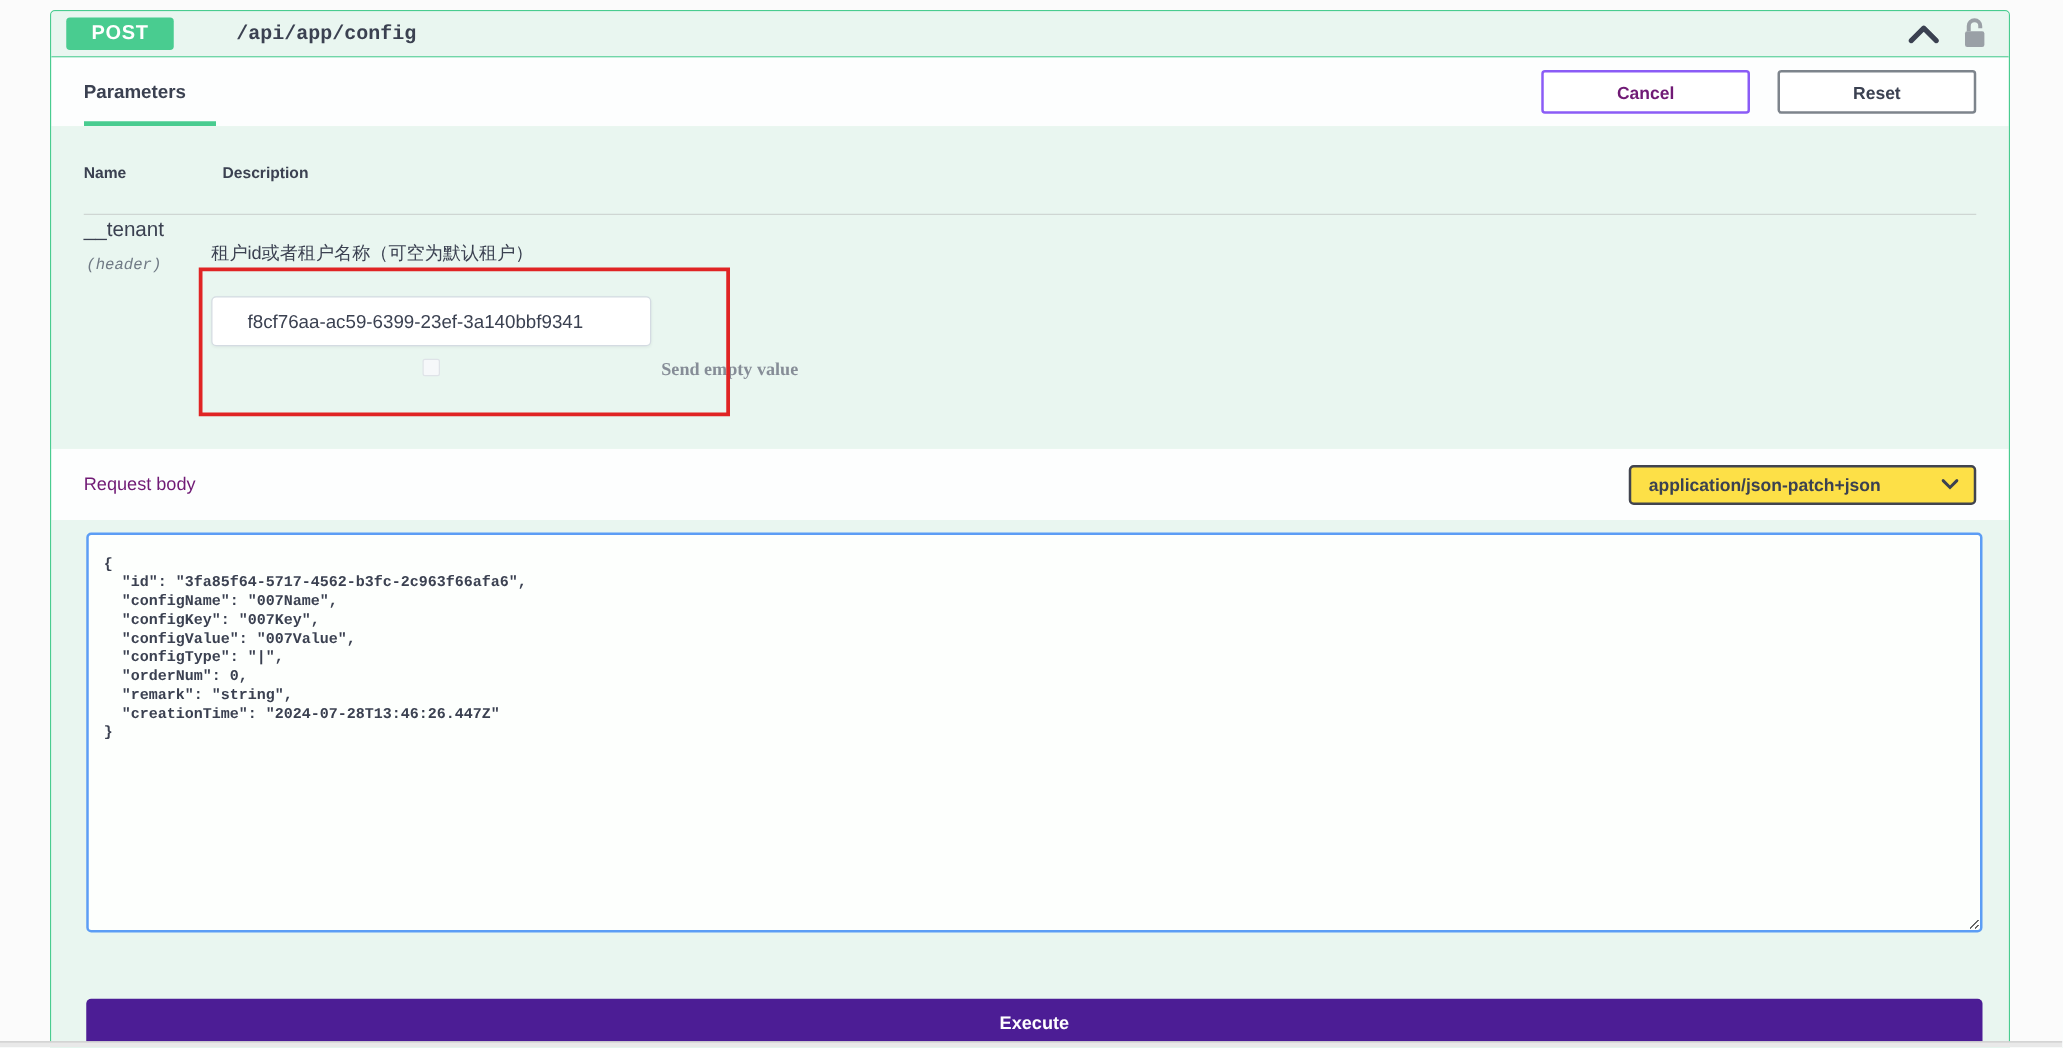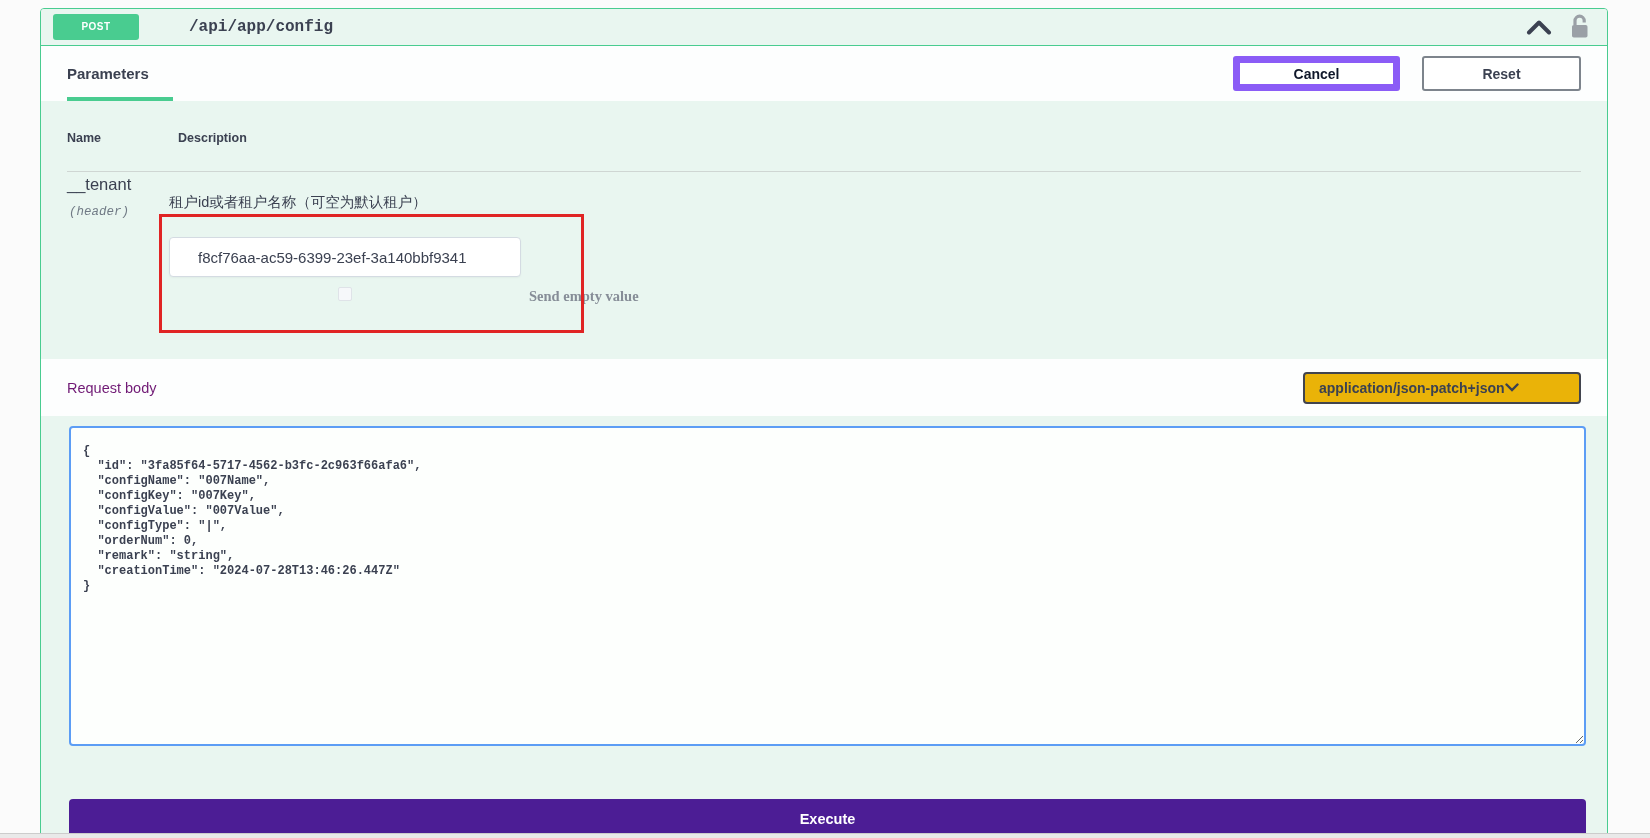--- a/index.html
+++ b/index.html
@@ -13,42 +13,42 @@
     border:1px solid #49cc90; border-radius:4px 4px 0 0;
     background:#e9f6f0; overflow:hidden;
   }
   
   .summary {
     height:37px; display:flex; align-items:center; padding:0 12px;
     background:#e9f6f0; border-bottom:1px solid #49cc90; cursor:pointer;
   }
   .method-badge {
     width:86px; height:26px; line-height:26px; text-align:center;
-    background:#49cc90; color:#fff; font-weight:bold; font-size:10px;
+    background:#49cc90; color:#fff; font-weight:bold; font-size:16px;
     border-radius:3px; letter-spacing:.5px; margin-right:14px; flex:none;
   }
   .endpoint-path {
     font-family:"Liberation Mono", monospace; font-weight:bold;
     font-size:16px; color:#3b4151;margin-left:36px;
   }
   .summary-icons { margin-left:auto; display:flex; align-items:center; gap:16px; padding-right:4px; }
   .icon-btn { background:none; border:none; cursor:pointer; display:flex; align-items:center; }
   
   .section-header {
     background:rgba(255,255,255,.88); display:flex; align-items:center; padding:0 26px;
   }
   .tab-row { height:55px; }
   .tab {
     height:100%; display:flex; align-items:center; padding:0 24px 0 0;
     font-weight:bold; font-size:15px; color:#3b4151;
     box-shadow: inset 0 -4px 0 #49cc90; cursor:pointer;text-align:center;
   }
   .tab-actions { margin-left:auto; display:flex; gap:22px; }
   .btn { height:35px; border-radius:3px; font-weight:bold; font-size:14px; background:#fff; cursor:pointer; font-family:"Liberation Sans",sans-serif; }
-  .btn-cancel { width:167px; border:7px solid #8b5cf6; color:#0f172a; }
+  .btn-cancel { width:167px; border:2px solid #8b5cf6; color:#701a75; }
   .btn-reset  { width:159px; border:2px solid #7d848c; color:#3b4151; }
   
   .params { position:relative; height:258px; background:#e9f6f0; }
   .th { position:absolute; top:30px; font-size:12.5px; font-weight:bold; color:#3b4151; }
   .th-name { left:26px; } .th-desc { left:137px; }
   .params-divider { position:absolute; left:26px; right:26px; top:70px; border-bottom:1px solid #cfd6d3; }
   .param-name { position:absolute; left:26px; top:74px; font-size:16.5px; color:#3b4151; }
   .param-in { position:absolute; left:28px; top:104px; font-family:"Liberation Mono",monospace; font-style:italic; font-size:12.5px; color:#707a85; }
   .param-desc { position:absolute; left:128px; top:92px; font-size:14.5px; color:#3b4151; }
   .param-input {
@@ -64,23 +64,23 @@
   }
   .empty-label { position:absolute; left:488px; top:187px; font-size:14.5px; font-weight:bold; color:#868d97;font-family:Liberation Serif, serif; }
   .annotation-box {
     position:absolute; left:118px; top:113px; width:425px; height:119px;
     border:3px solid #e02424; pointer-events:none; z-index:6;
   }
   
   .rb-header { height:57px; }
   .rb-label { font-size:14.5px; color:#701a75; }
   .content-type-select {
-    margin-left:auto; width:278px; height:32px; background:#eab308;
+    margin-left:auto; width:278px; height:32px; background:#fde047;
     border:2px solid #41444e; border-radius:4px; display:flex; align-items:center;
-    padding:0 12px 0 14px;
+    justify-content:space-between; padding:0 12px 0 14px;
     font-weight:bold; font-size:14px; color:#3b4151; cursor:pointer;
   }
   
   .body-area { position:relative; height:423px; background:#e9f6f0; }
   .body-editor {
     position:absolute; left:28px; top:10px; width:1517px; height:320px;
     background:#fdfffd; border:2px solid #5c9df5; border-radius:4px;
     padding:16px 12px; resize:both;
     font-family:"Liberation Mono", monospace; font-weight:bold;
     font-size:12px; line-height:15px; color:#3b4151; outline:none;

